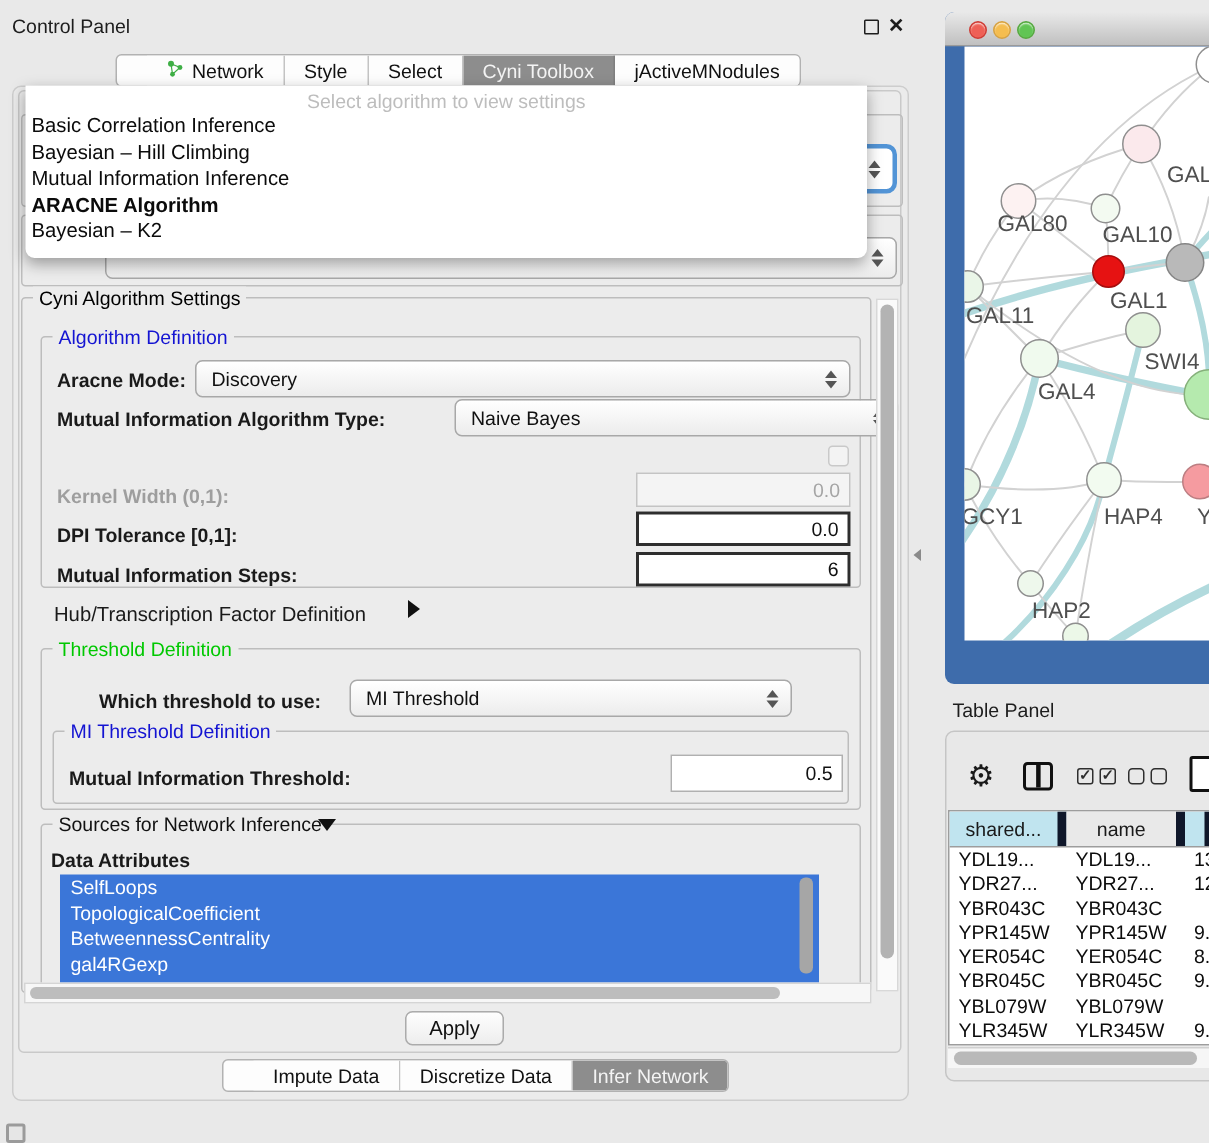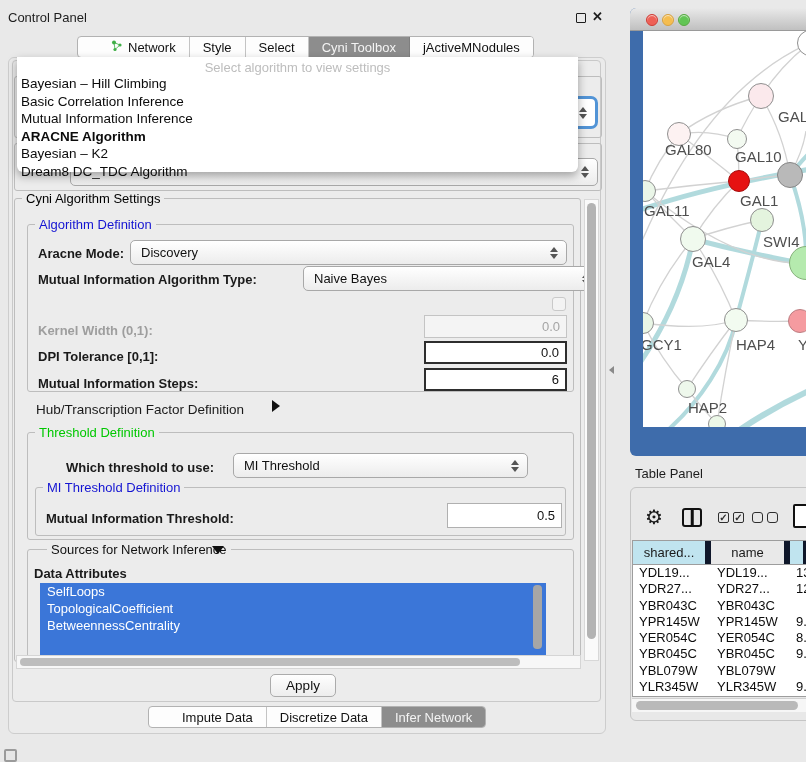--- a/index.html
+++ b/index.html
@@ -188,28 +188,29 @@
     <span>MI Threshold</span>
     <span class="spinner"></span>
   </div>
 
   <div class="abs gbox" style="left:35px; top:487px; width:531px; height:49px;"></div>
   <div class="gtitle blue" style="left:43px; top:480px;">MI Threshold Definition</div>
   <div class="lbl" style="left:46px; top:511px;">Mutual Information Threshold:</div>
   <div class="field lite" style="left:447px; top:503px; width:115px; height:25px;">0.5</div>
 
   <div class="abs gbox" style="left:27px; top:549px; width:547px; height:113px;"></div>
-  <div class="gtitle" style="left:47px; top:542px; color:#111;">Sources for Network Inference</div>
+  <div class="gtitle" style="left:35px; top:542px; color:#111;">Sources for Network Inference</div>
   <div class="tri-down" style="left:212px; top:546px;"></div>
   <div class="lbl" style="left:34px; top:566px;">Data Attributes</div>
 
   <div class="abs attr-list">
     <div class="li">SelfLoops</div>
     <div class="li">TopologicalCoefficient</div>
     <div class="li">BetweennessCentrality</div>
+    <div class="li">gal4RGexp</div>
     <div class="list-scroll"></div>
   </div>
 
   <div class="abs vtrack">
       <div class="vthumb"></div>
     </div>
   <div class="abs htrack">
       <div class="hthumb"></div>
     </div>
 
@@ -222,26 +223,25 @@
     <div class="seg">
         <span>Discretize Data</span>
       </div>
     <div class="seg sel">
         <span>Infer Network</span>
       </div>
   </div>
 
   <div class="abs popup">
     <div class="ph">Select algorithm to view settings</div>
+    <div class="itm">Basic Correlation Inference</div>
     <div class="itm">Bayesian – Hill Climbing</div>
-    <div class="itm">Basic Correlation Inference</div>
     <div class="itm">Mutual Information Inference</div>
     <div class="itm bold">ARACNE Algorithm</div>
     <div class="itm">Bayesian – K2</div>
-    <div class="itm">Dream8 DC_TDC Algorithm</div>
   </div>
 
   <div class="abs splitter-arrow"></div>
   <div class="abs mini-square"></div>
 
   <div class="abs net-win">
     <div class="canvas">
       <svg width="163" height="396" viewBox="0 0 163 396" style="position:absolute;left:0;top:0;">
         <g stroke="#a9d6da" fill="none" stroke-linecap="round" opacity="0.9">
           <path d="M-6,180 C50,160 110,148 168,138" stroke-width="5"></path>

